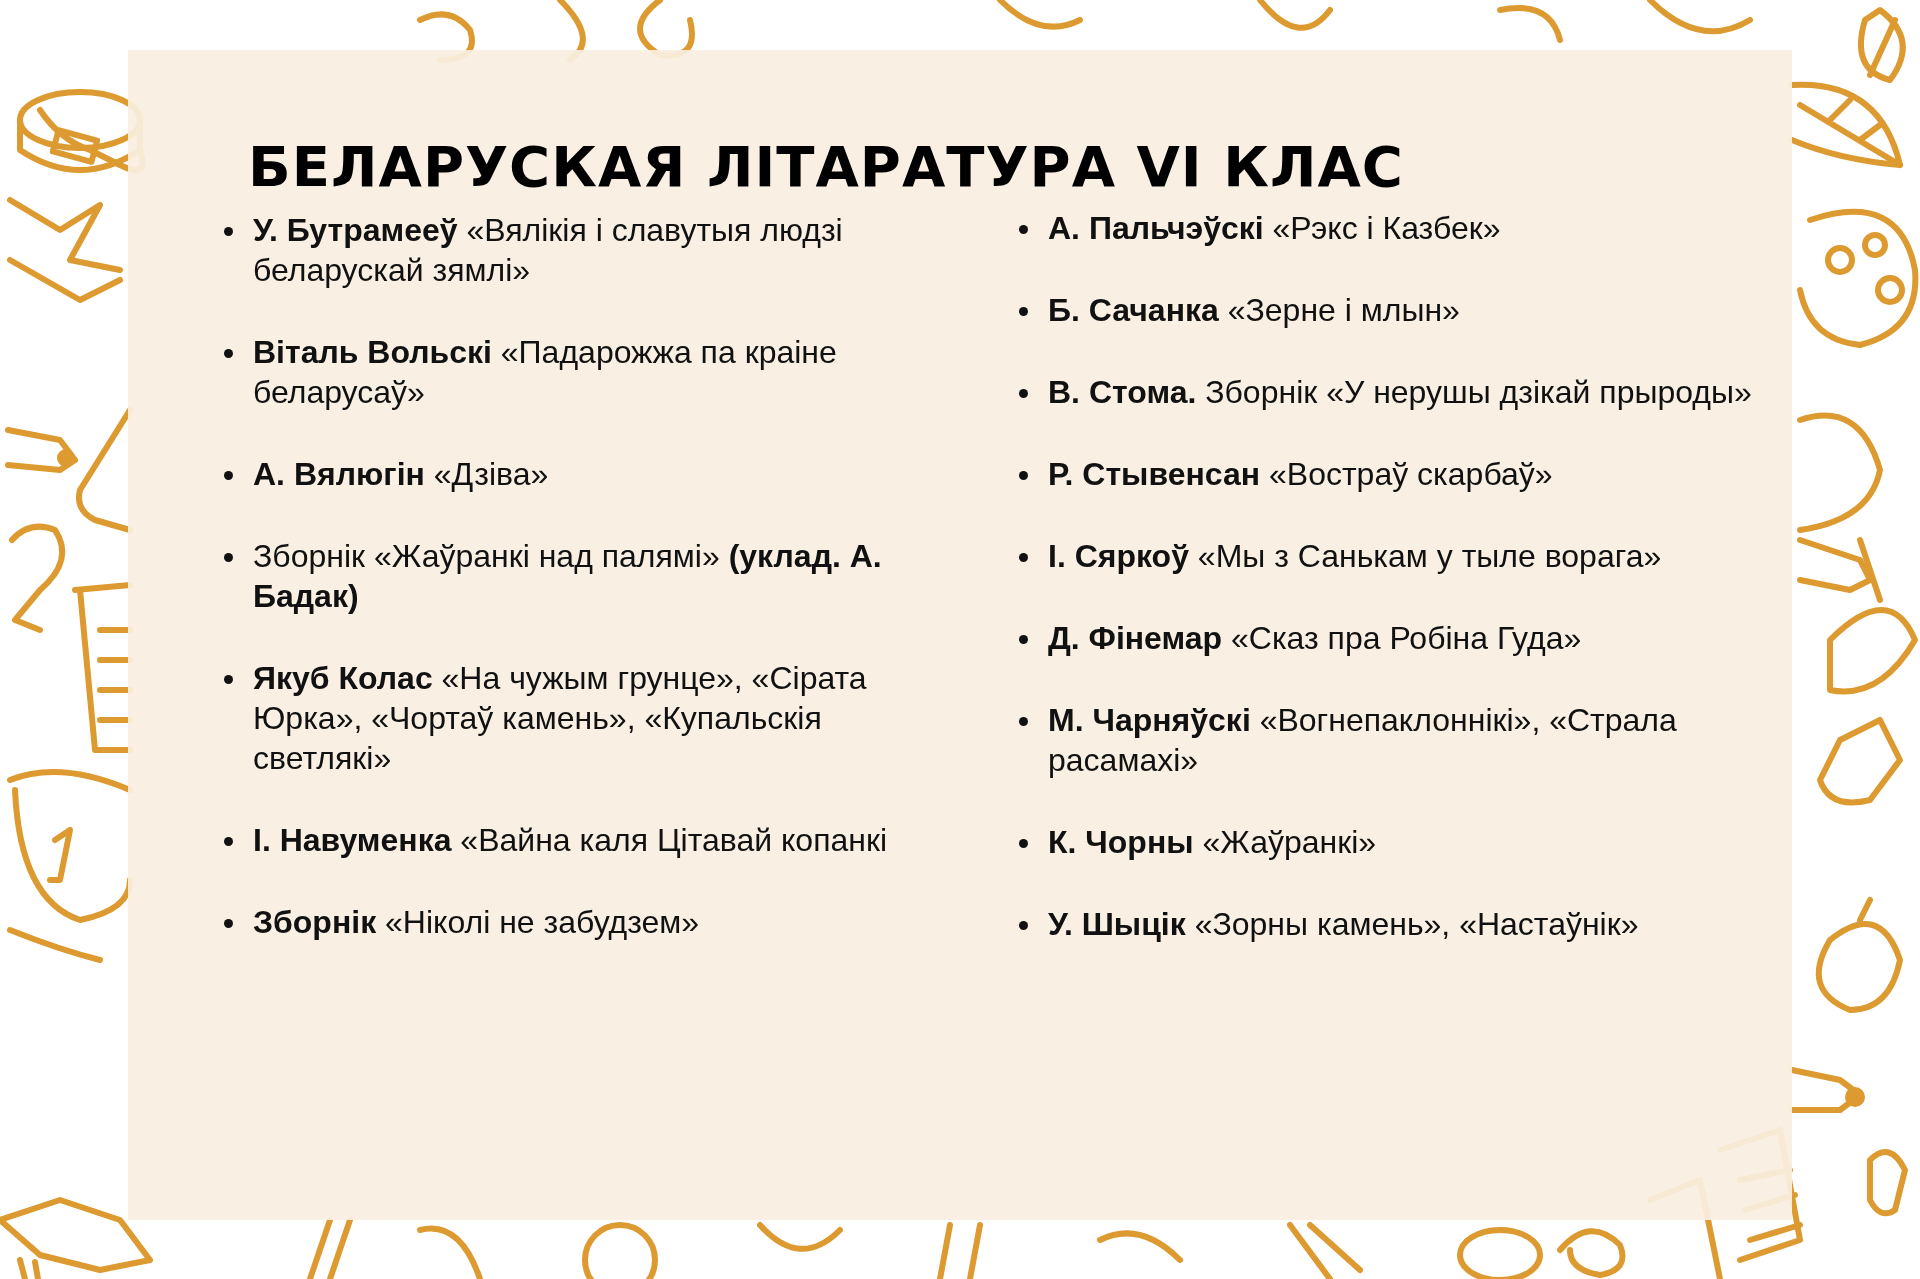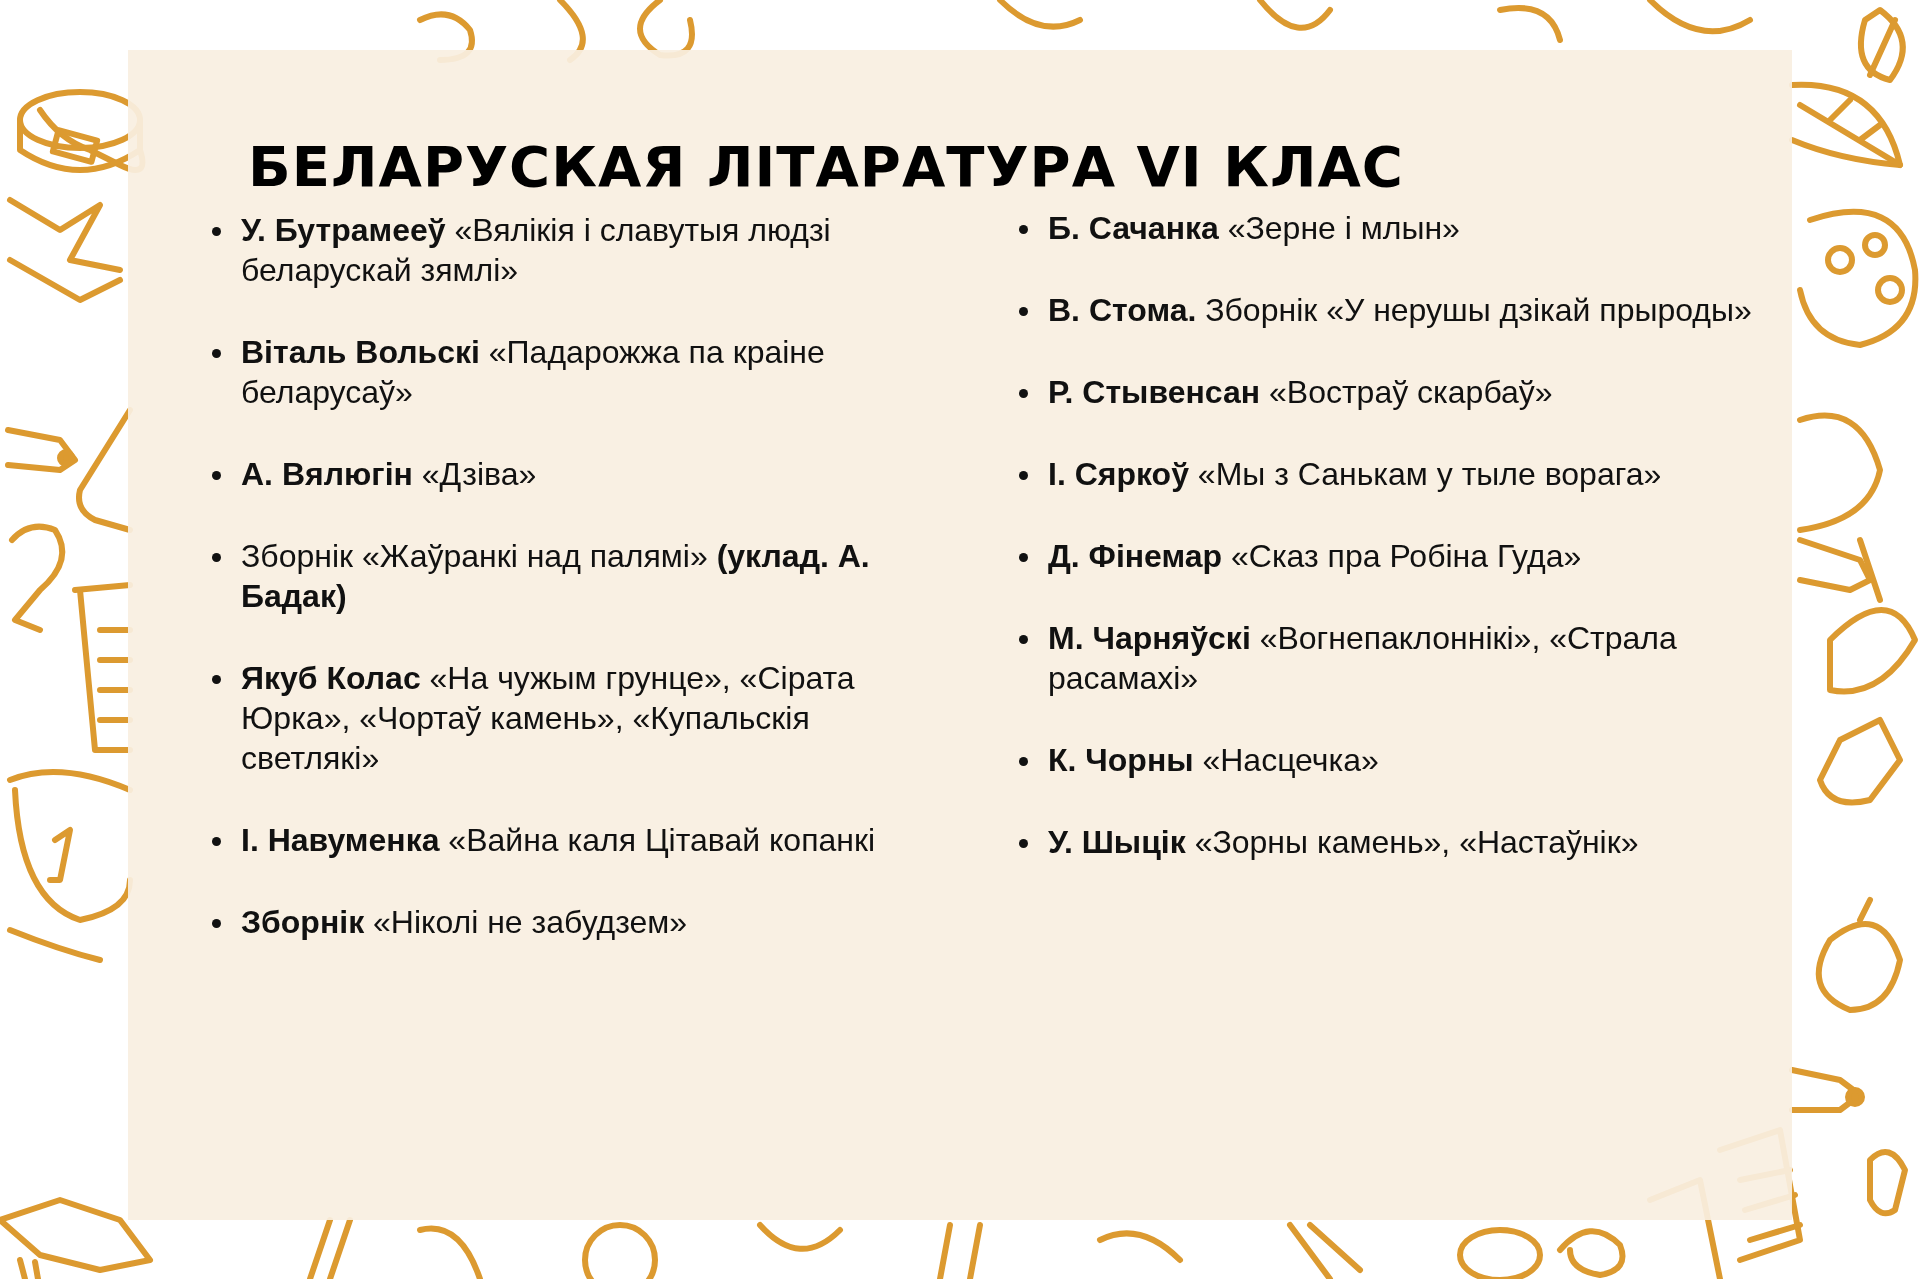--- a/index.html
+++ b/index.html
@@ -13,21 +13,21 @@
     position:absolute; left:128px; top:50px; width:1664px; height:1170px;
     background:rgba(249,239,225,0.93);
   }
   .title {
     position:absolute; left:0; top:96px; width:1652px; text-align:center;
     font-family:"DejaVu Sans", sans-serif; font-weight:bold;
     font-size:56px; letter-spacing:1px; color:#000;
     transform:scaleX(1.0);
   }
   .col { position:absolute; top:210px; margin:0; padding:0; list-style:none; }
-  .col.left { left:212px; width:720px; }
+  .col.left { left:224px; width:720px; }
   .col.right { left:1019px; width:740px; }
   .item {
     position:relative; padding-left:29px;
     font-size:32px; line-height:40px; color:#111;
     font-family:"Liberation Sans", sans-serif;
   }
   .bullet {
     position:absolute; left:0; top:17px; width:9px; height:9px;
     border-radius:50%; background:#111;
   }
@@ -179,20 +179,24 @@
   </li>
   <li class="item">
     <span class="bullet"></span>
     <span class="author">Зборнік</span><span class="work"> «Ніколі не забудзем»</span>
   </li>
 </ul>
 
 <ul class="col right" style="top:208px">
   <li class="item" style="margin-bottom:42px">
     <span class="bullet"></span>
+    <span class="author">А. Пальчэўскі</span><span class="work"> «Рэкс і Казбек»</span>
+  </li>
+  <li class="item" style="margin-bottom:42px">
+    <span class="bullet"></span>
     <span class="author">Б. Сачанка</span><span class="work"> «Зерне і млын»</span>
   </li>
   <li class="item" style="margin-bottom:42px">
     <span class="bullet"></span>
     <span class="author">В. Стома.</span><span class="work"> Зборнік «У нерушы дзікай прыроды»</span>
   </li>
   <li class="item" style="margin-bottom:42px">
     <span class="bullet"></span>
     <span class="author">Р. Стывенсан</span><span class="work"> «Востраў скарбаў»</span>
   </li>
@@ -203,19 +207,19 @@
   <li class="item" style="margin-bottom:42px">
     <span class="bullet"></span>
     <span class="author">Д. Фінемар</span><span class="work"> «Сказ пра Робіна Гуда»</span>
   </li>
   <li class="item" style="margin-bottom:42px">
     <span class="bullet"></span>
     <span class="author">М. Чарняўскі</span><span class="work"> «Вогнепаклоннікі», «Страла расамахі»</span>
   </li>
   <li class="item" style="margin-bottom:42px">
     <span class="bullet"></span>
-    <span class="author">К. Чорны</span><span class="work"> «Насцечка»</span>
+    <span class="author">К. Чорны</span><span class="work"> «Жаўранкі»</span>
   </li>
   <li class="item">
     <span class="bullet"></span>
     <span class="author">У. Шыцік</span><span class="work"> «Зорны камень», «Настаўнік»</span>
   </li>
 </ul>
 
 </body></html>

